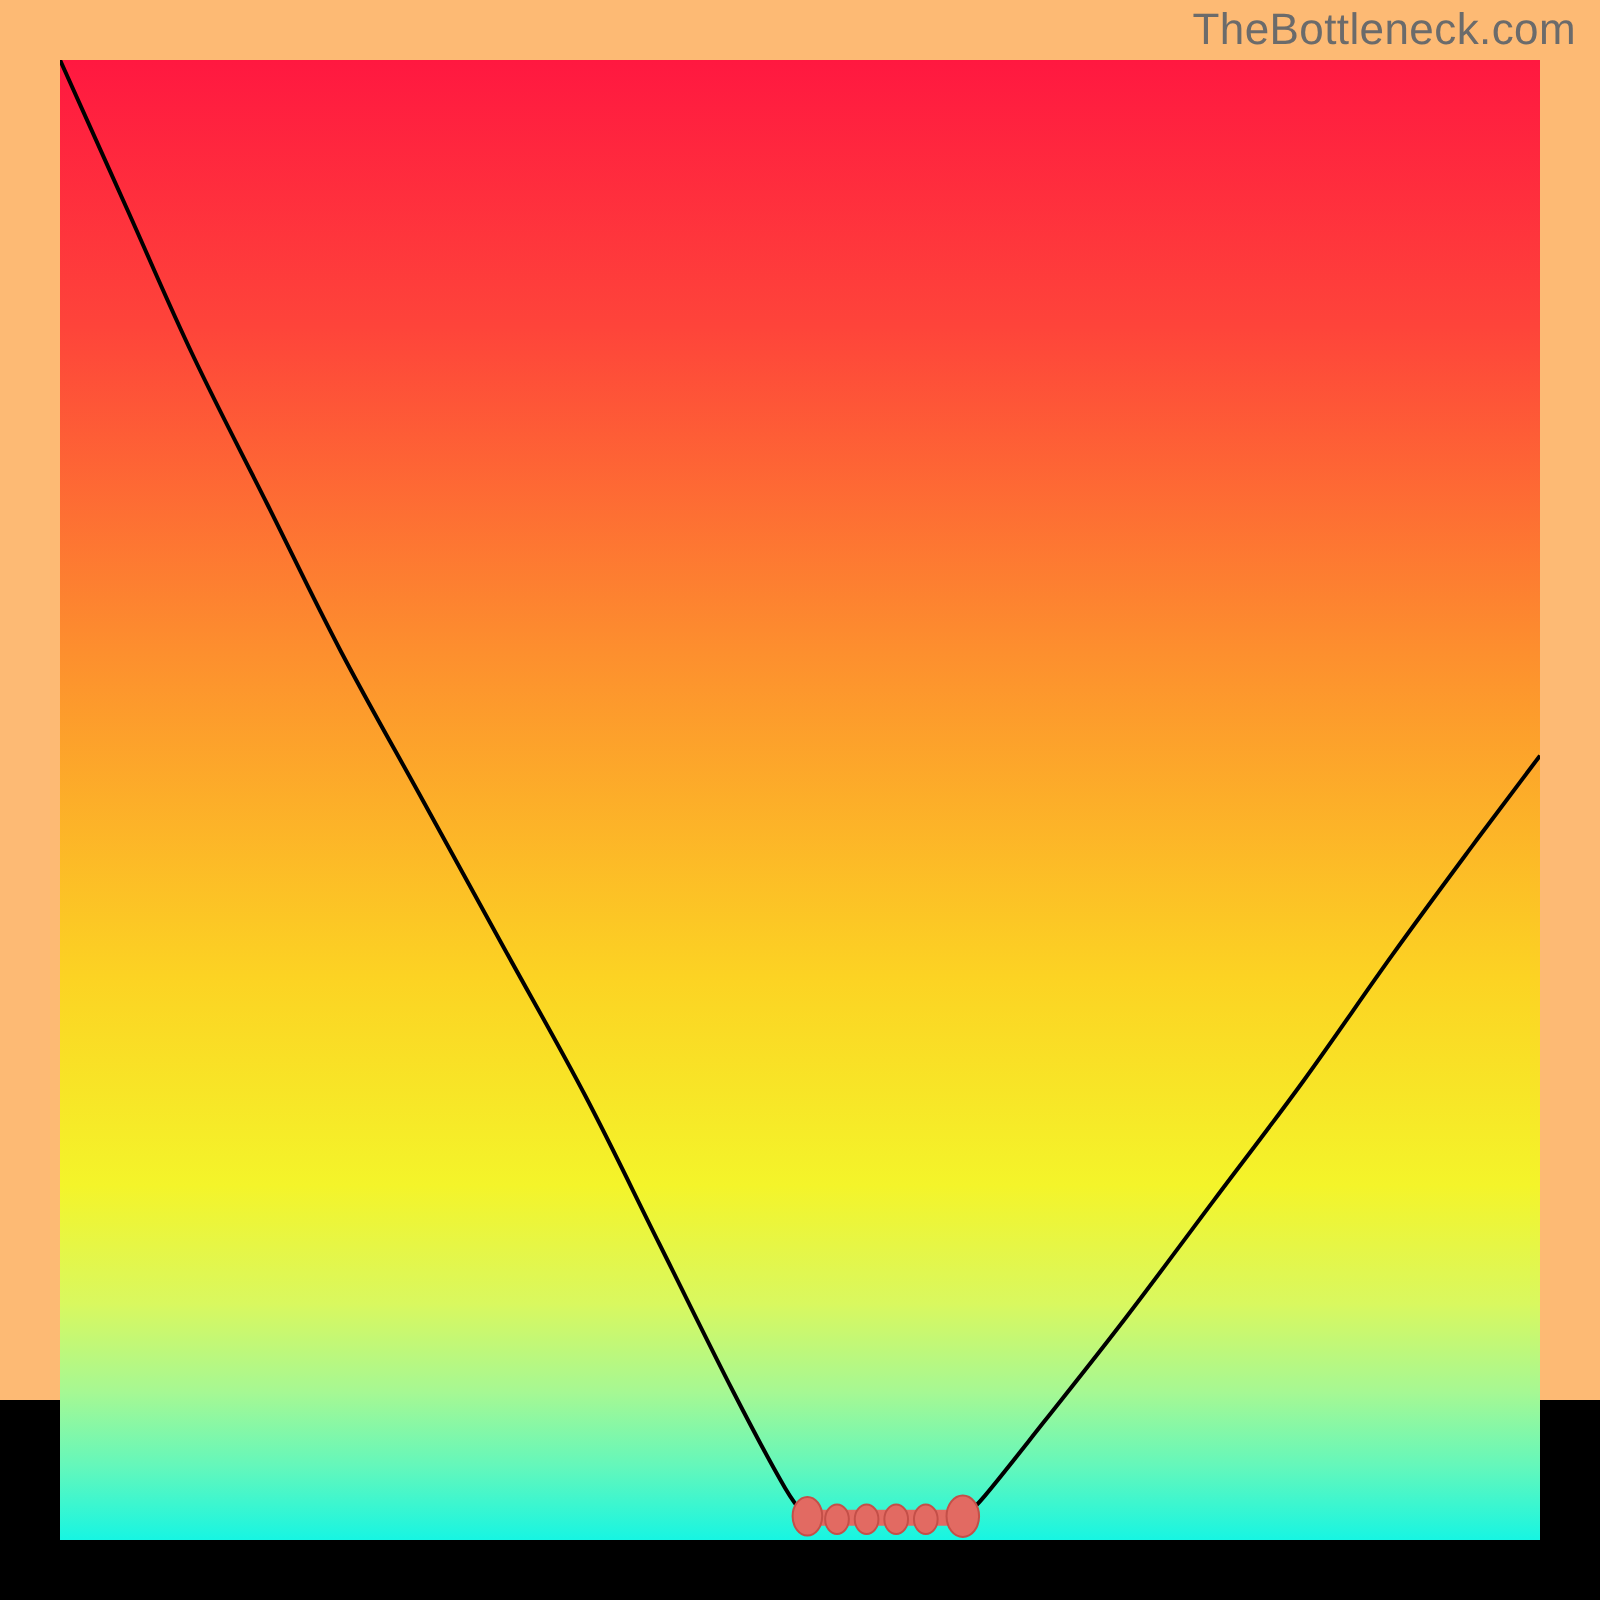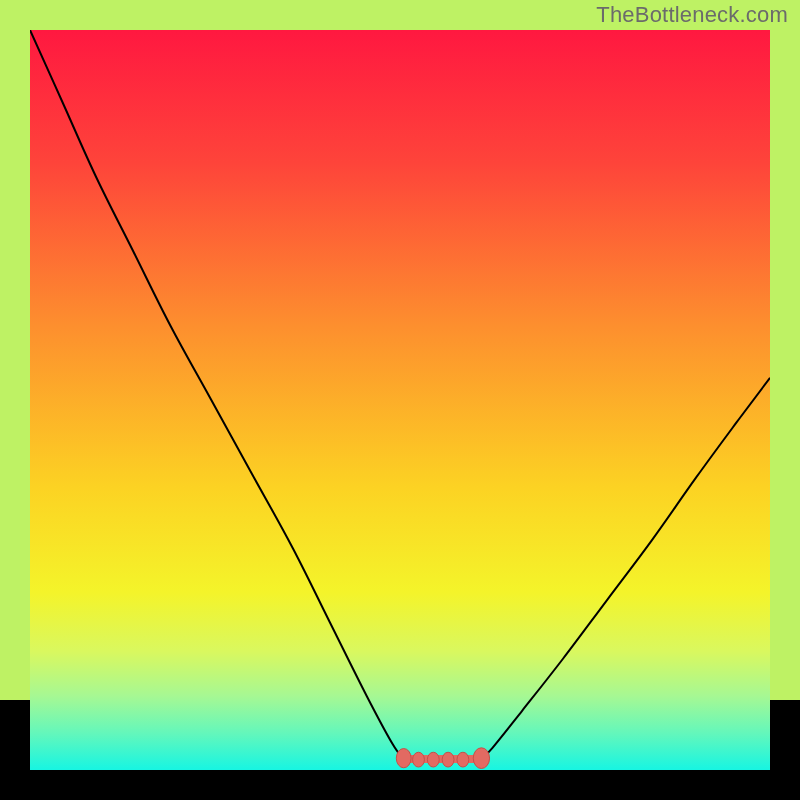--- a/index.html
+++ b/index.html
@@ -10,21 +10,21 @@
     background: #000000;
     overflow: hidden;
     font-family: Arial, Helvetica, sans-serif;
   }
   .frame {
     position: absolute;
     left: 0;
     top: 0;
     width: 800px;
     height: 700px;
-    background: #bef264;
+    background: #fdba74;
     text-decoration: underline;
   }
   .watermark {
     position: absolute;
     top: 2px;
     right: 12px;
     color: #6b6b6b;
     font-size: 22px;
     font-weight: 500;
     letter-spacing: 0.2px;

